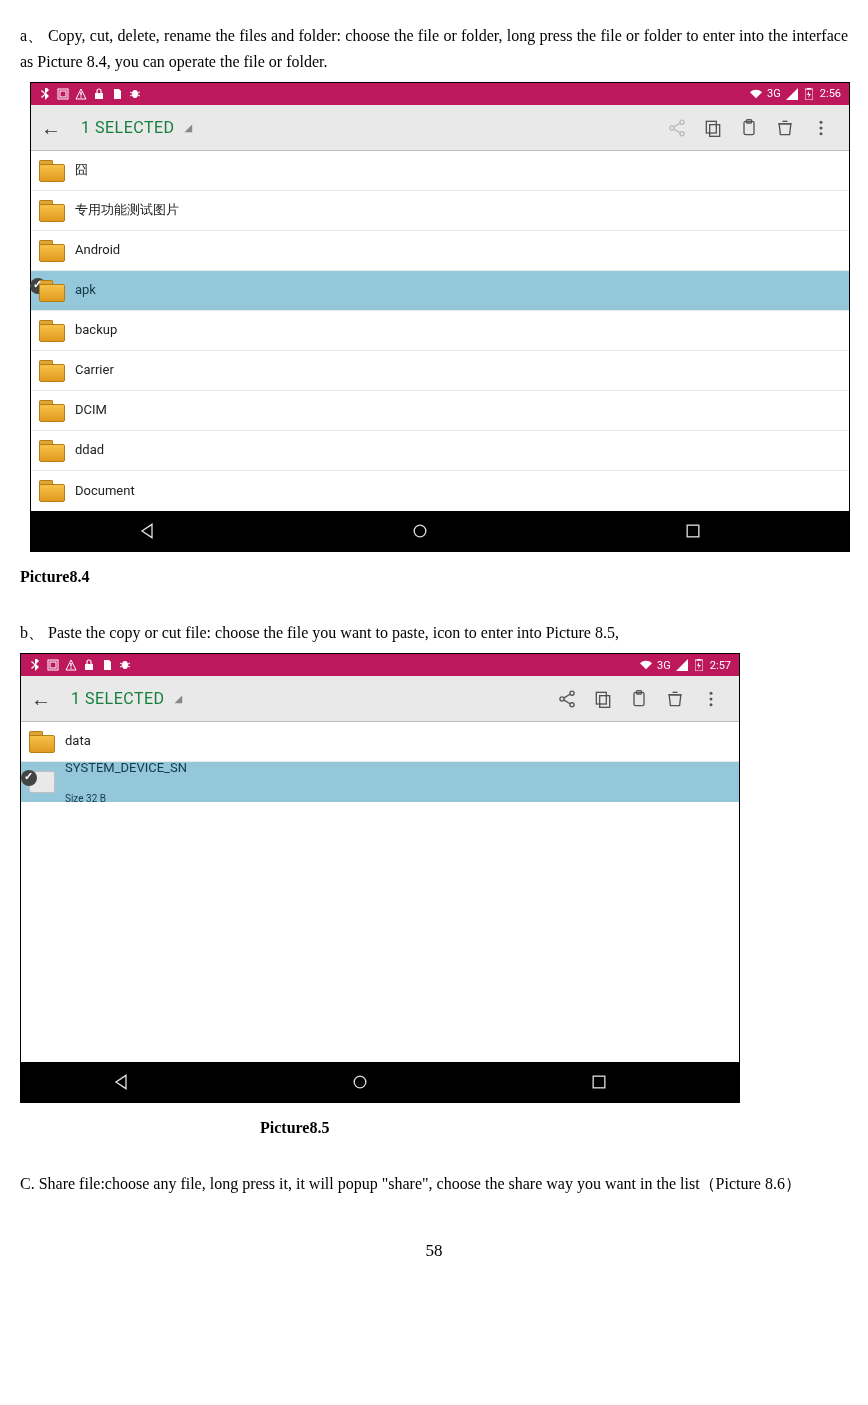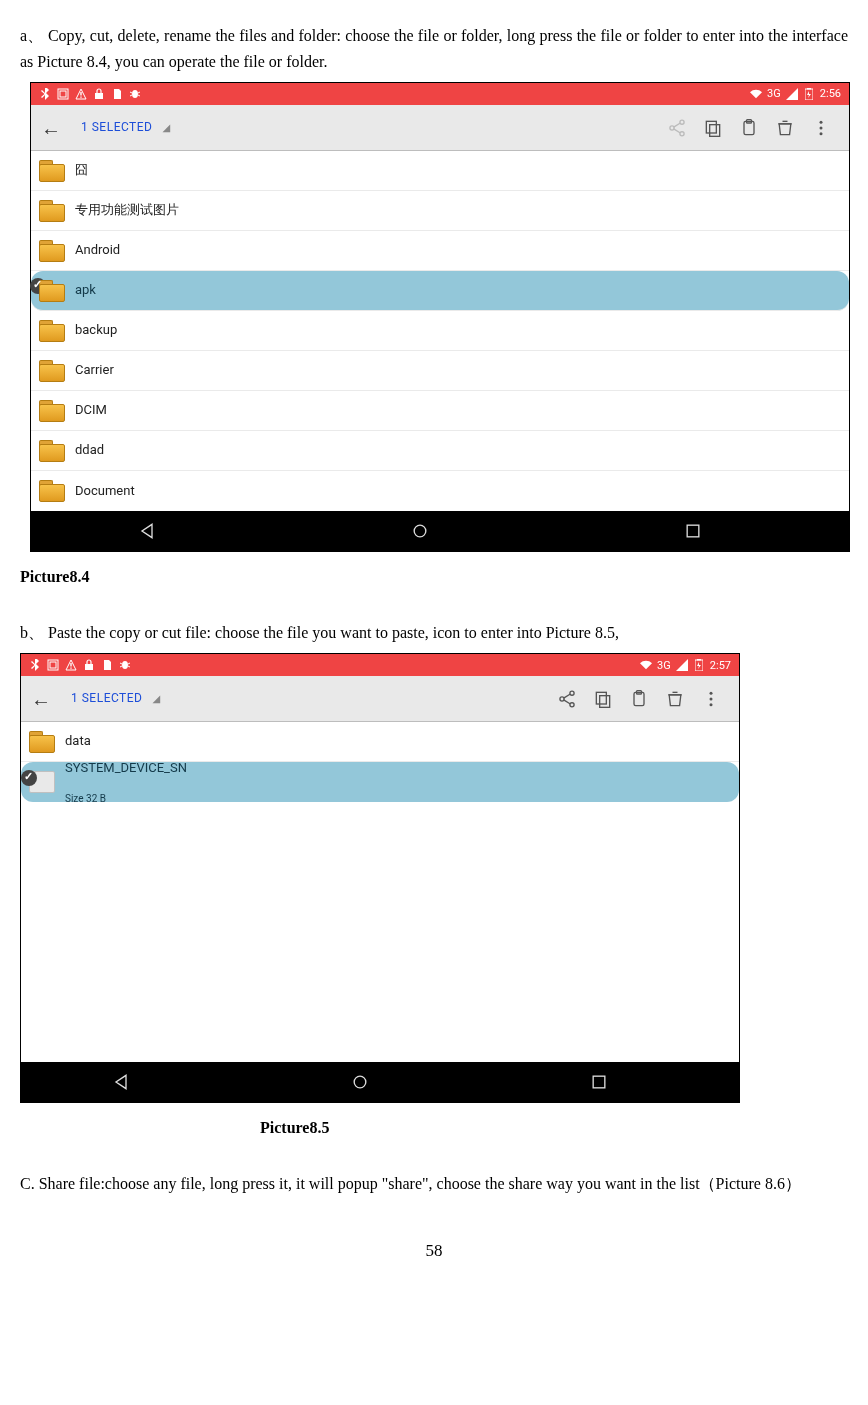--- a/index.html
+++ b/index.html
@@ -24,21 +24,21 @@
     font-family: Roboto, Arial, sans-serif;
     font-size: 12px;
     color: #222;
     position: relative;
   }
   .shot-a { width: 820px; margin-left: 10px; }
   .shot-b { width: 720px; margin-left: 0; }
 
   
   .statusbar {
-    background: #ef4444;
+    background: #be185d;
     color: #fff;
     height: 22px;
     display: flex;
     align-items: center;
     padding: 0 8px;
     font-size: 11px;
   }
   .statusbar .left { display:flex; gap:6px; align-items:center; }
   .statusbar .spacer { flex:1; }
   .statusbar .right { display:flex; gap:5px; align-items:center; }
@@ -47,38 +47,38 @@
   
   .toolbar {
     background: #e9e9e9;
     height: 46px;
     display: flex;
     align-items: center;
     padding: 0 10px;
     border-bottom: 1px solid #bdbdbd;
   }
   .toolbar .back { font-size: 20px; margin-right: 20px; color:#333; }
-  .toolbar .title { font-size: 12px; color: #1d4ed8; letter-spacing: 0.5px; }
+  .toolbar .title { font-size: 16px; color: #15803d; letter-spacing: 0.5px; }
   .toolbar .tri { margin-left: 10px; color:#888; font-size:10px; }
   .toolbar .grow { flex:1; }
   .toolbar .act { width: 36px; height:36px; display:flex; align-items:center; justify-content:center; color:#555; }
   .toolbar .act.dim { color:#bbb; }
 
   
   .file-list { background:#fff; }
   .row {
     height: 40px;
     display:flex;
     align-items:center;
     padding: 0 8px;
     border-bottom: 1px solid #eaeaea;
     position: relative;
   }
   .row:last-child { border-bottom: none; }
-  .row.sel { background: #93c7d9; border-radius: 12px; }
+  .row.sel { background: #93c7d9; }
   .folder-icon {
     width: 26px; height: 22px;
     position: relative;
     margin-right: 10px;
     flex-shrink:0;
   }
   .folder-icon .body {
     position:absolute; left:0; top:4px; right:0; bottom:0;
     background: linear-gradient(#f7c24a,#e09a1f);
     border-radius: 2px;

